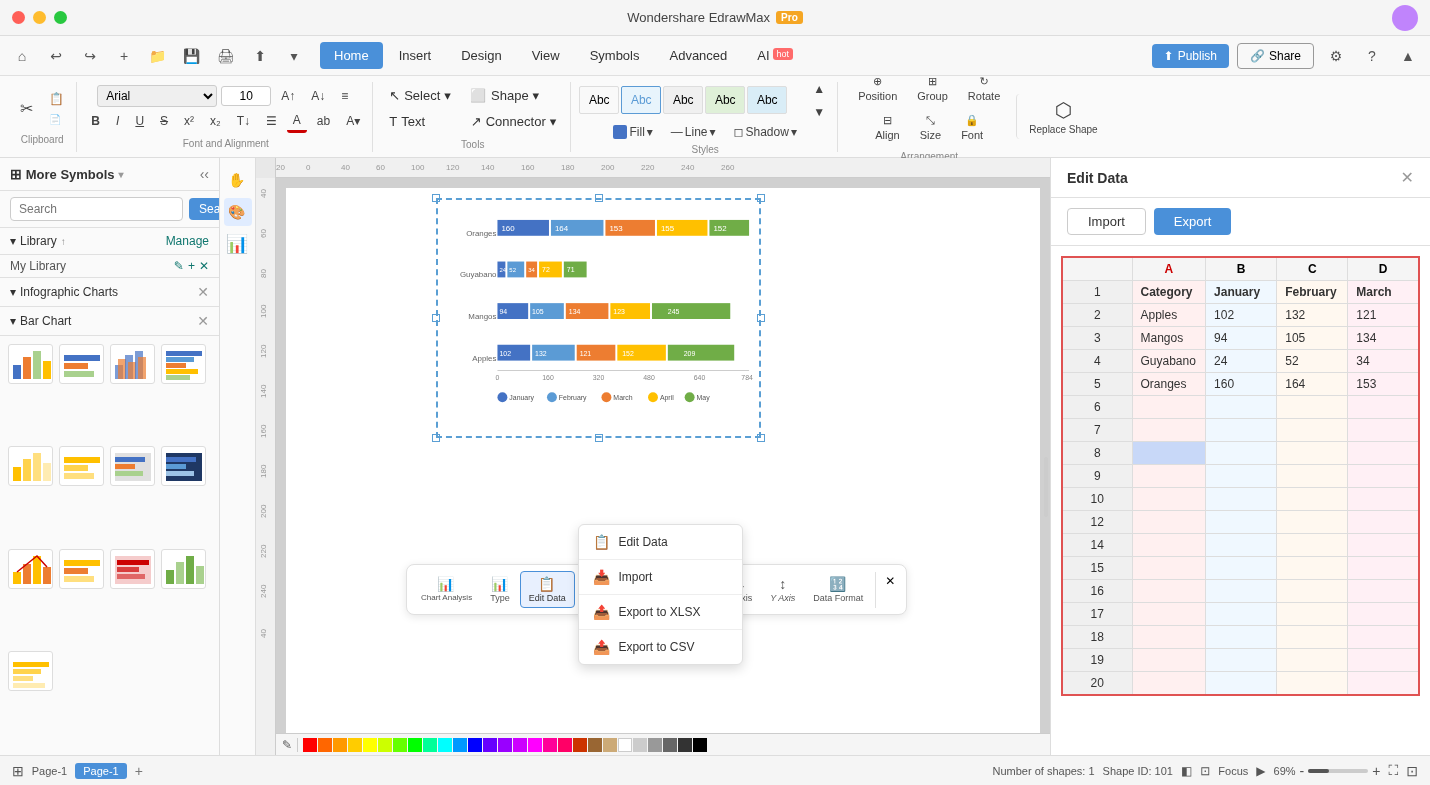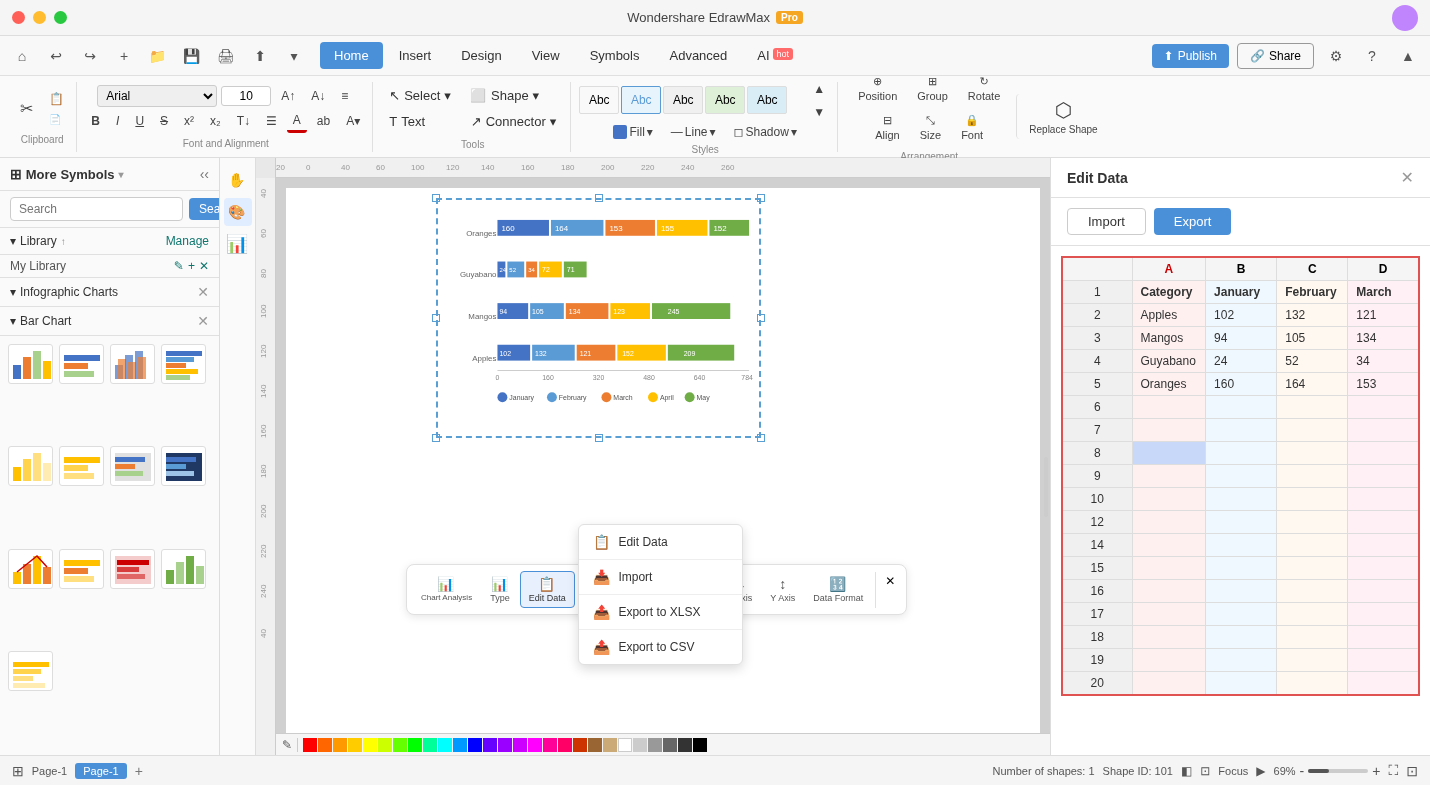--- a/index.html
+++ b/index.html
@@ -772,21 +772,21 @@
             <button style="display:flex;flex-direction:column;align-items:center;cursor:pointer;padding:4px 8px;border-radius:4px;border:none;background:none;font-size:10px;color:#555;gap:1px;">
               <span style="font-size:14px;">🏷</span>
               <span style="font-size:9px;">Data tag</span>
             </button>
             <button style="display:flex;flex-direction:column;align-items:center;cursor:pointer;padding:4px 8px;border-radius:4px;border:none;background:none;font-size:10px;color:#555;gap:1px;">
               <span style="font-size:14px;">↔</span>
               <span style="font-size:9px;">X Axis</span>
             </button>
             <button style="display:flex;flex-direction:column;align-items:center;cursor:pointer;padding:4px 8px;border-radius:4px;border:none;background:none;font-size:10px;color:#555;gap:1px;">
               <span style="font-size:14px;">↕</span>
-              <span style="font-size:9px;">Y Axis</span>
+              <span style="font-size:9px;font-style:italic;">Y Axis</span>
             </button>
             <button style="display:flex;flex-direction:column;align-items:center;cursor:pointer;padding:4px 8px;border-radius:4px;border:none;background:none;font-size:10px;color:#555;gap:1px;">
               <span style="font-size:14px;">🔢</span>
               <span style="font-size:9px;">Data Format</span>
             </button>
             <div style="width:1px;height:36px;background:#e0e0e0;margin:0 2px;"></div>
             <button style="width:20px;height:20px;border:none;background:none;cursor:pointer;font-size:12px;align-self:flex-start;">✕</button>
           </div>
 
           <div style="position:absolute;bottom:80px;left:292px;background:white;border:1px solid #e0e0e0;border-radius:6px;box-shadow:0 4px 12px rgba(0,0,0,0.15);z-index:100;width:165px;">

